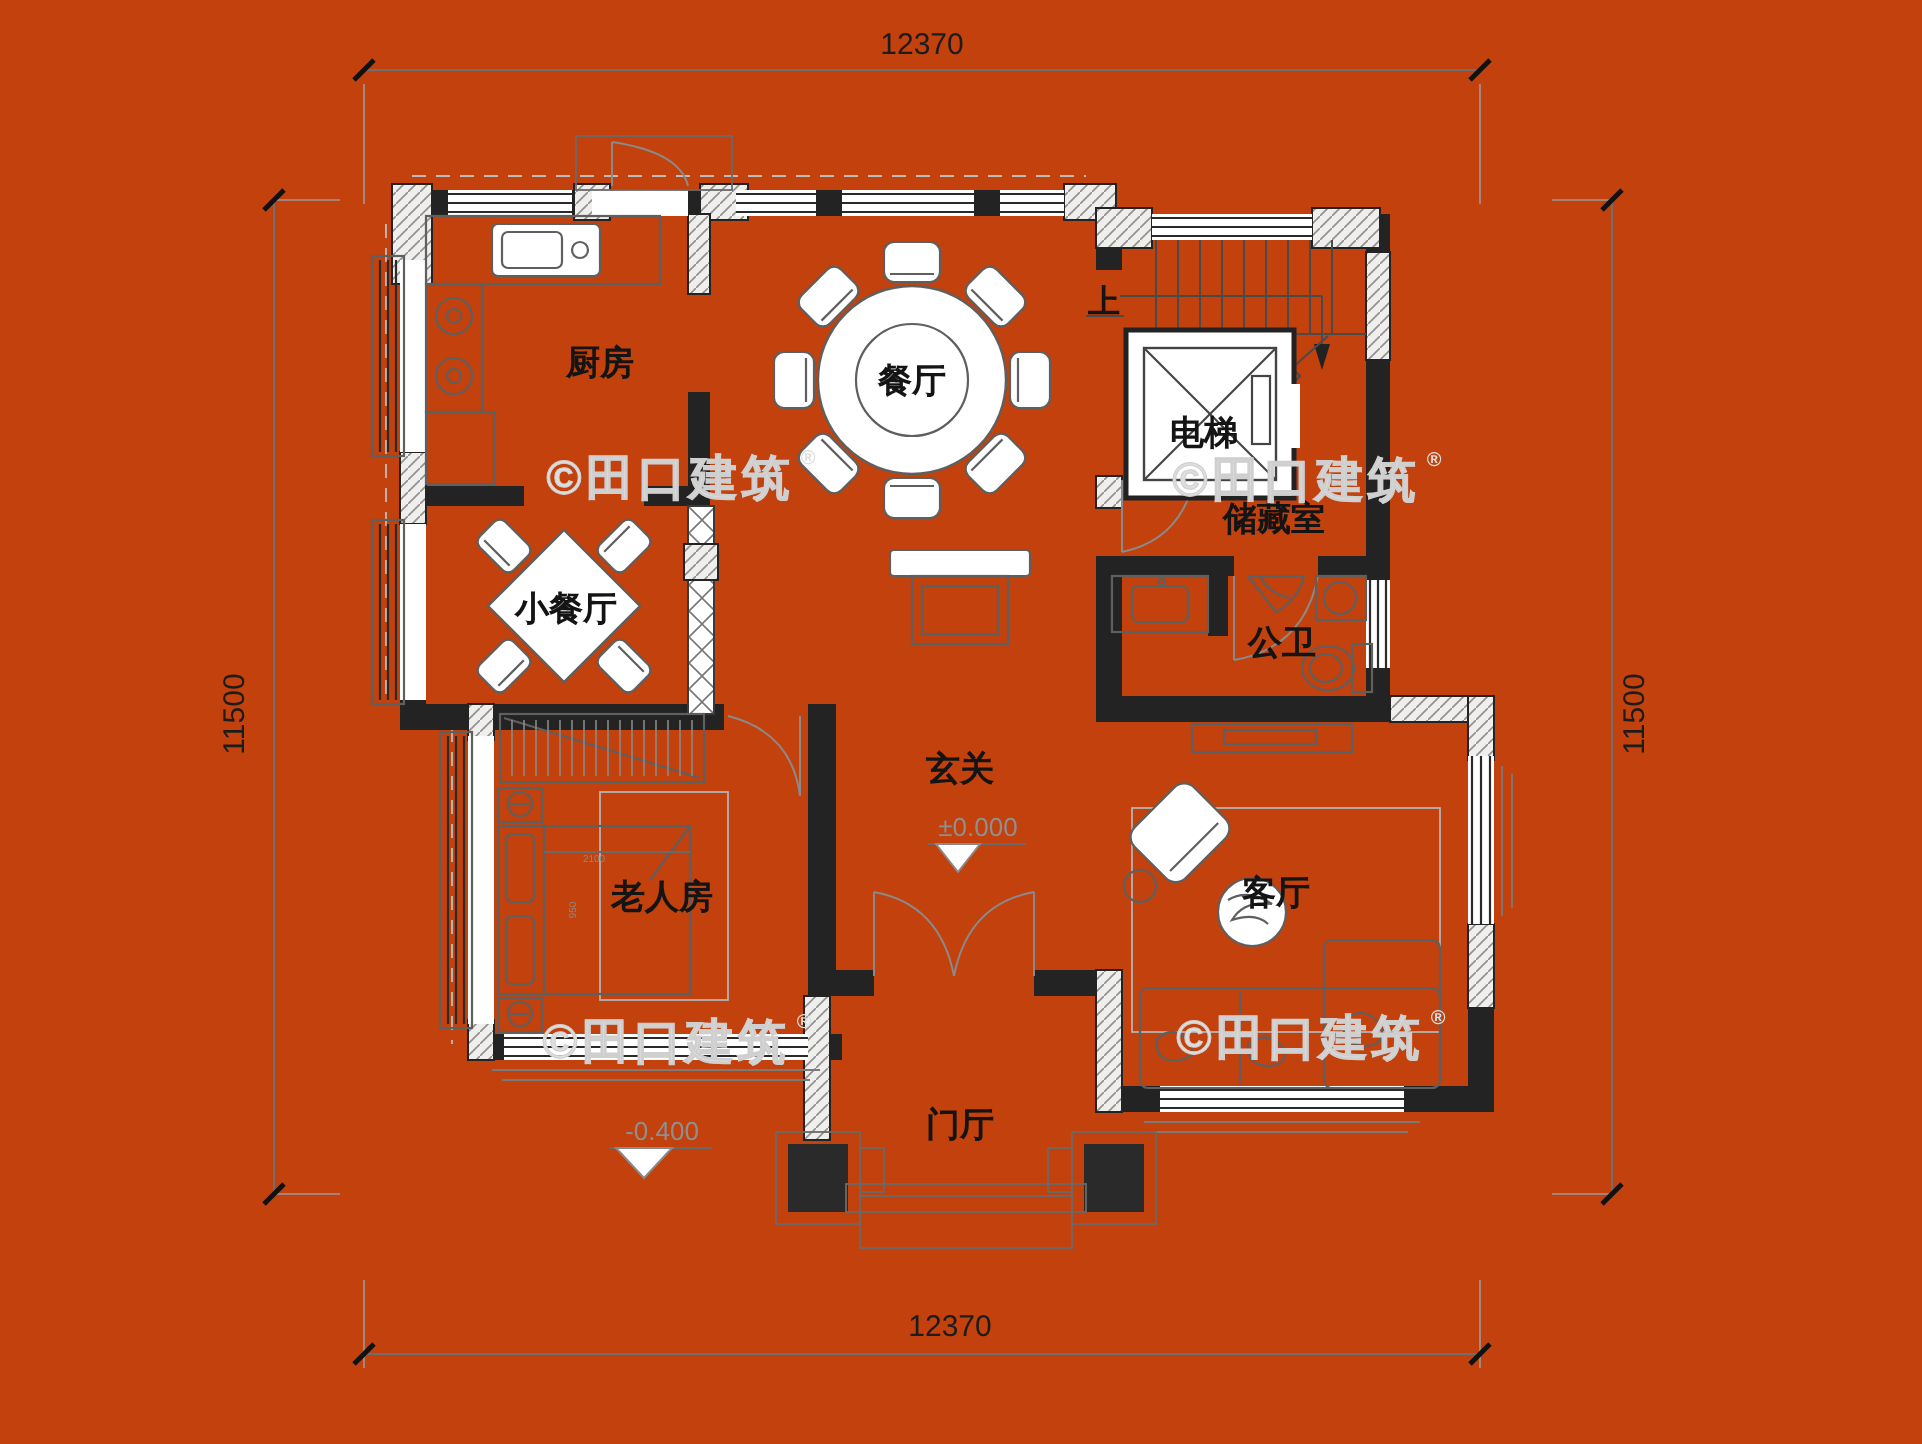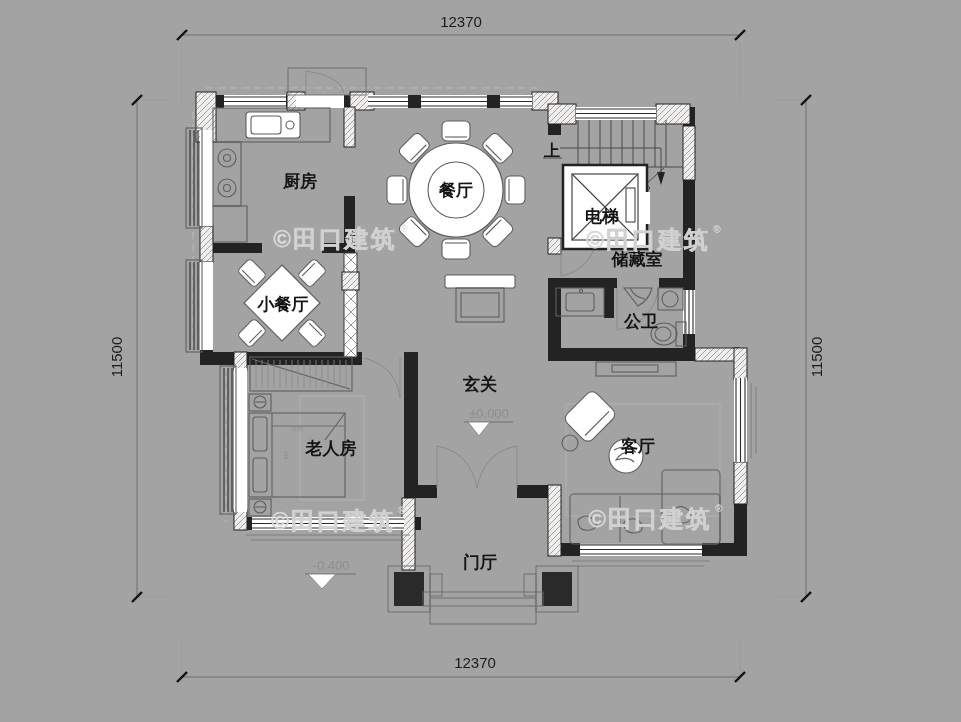--- a/index.html
+++ b/index.html
@@ -1,16 +1,16 @@
 <!DOCTYPE html>
 <html><head>
 <meta charset="utf-8">
 <style>
   html,body{margin:0;padding:0;background:#ffffff;}
-  .stage{position:relative;width:961px;height:722px;background:#a3a3a3;overflow:hidden;
+  .stage{position:relative;width:961px;height:722px;background:#c2410c;overflow:hidden;
          font-family:"Liberation Sans", sans-serif;}
   svg{display:block}
   .wall{fill:#232323;stroke:none}
   .hatch{fill:url(#hatchP);stroke:#232323;stroke-width:1}
   .lat{fill:url(#latP);stroke:#3a3a3a;stroke-width:1}
   .winbg{fill:#ffffff;stroke:none}
   .win-line{stroke:#2a2a2a;stroke-width:1.1}
   .furn{stroke:#5f5f5f;stroke-width:1.1;fill:#ffffff}
   .furn-n{stroke:#5f5f5f;stroke-width:1.1;fill:none}
   .thin{stroke:#6a6a6a;stroke-width:0.9;fill:none}

